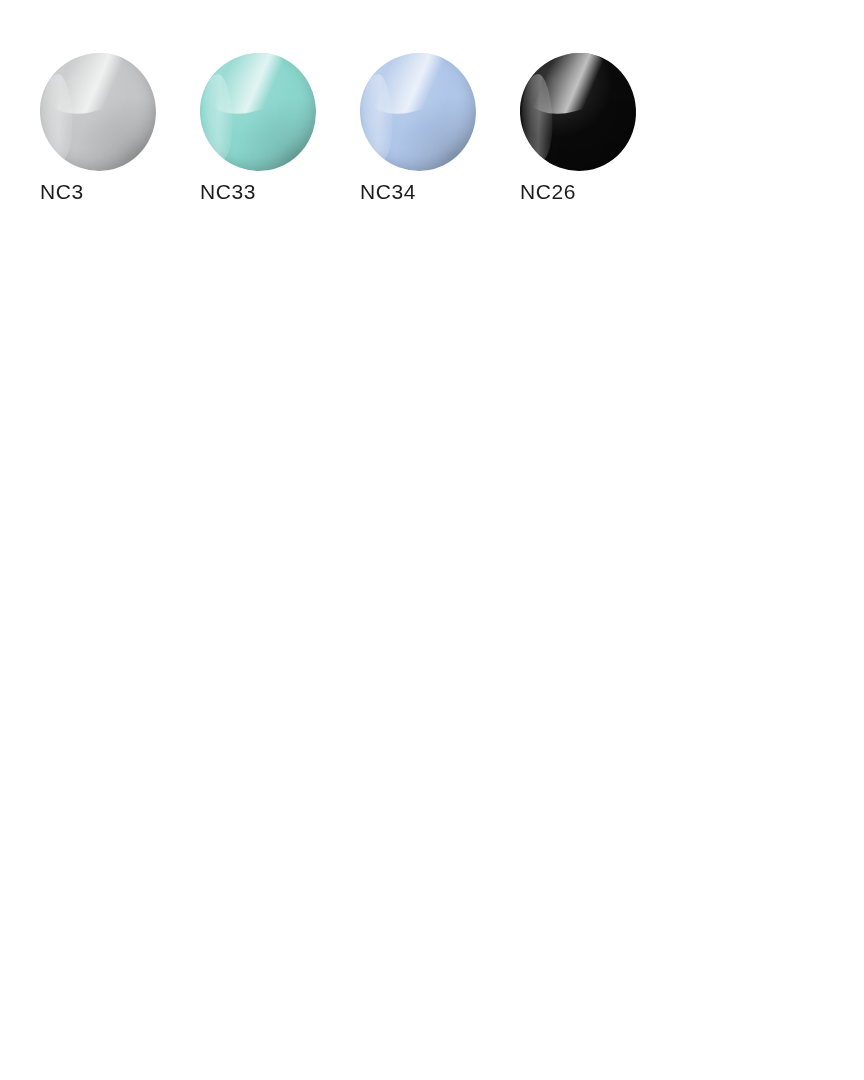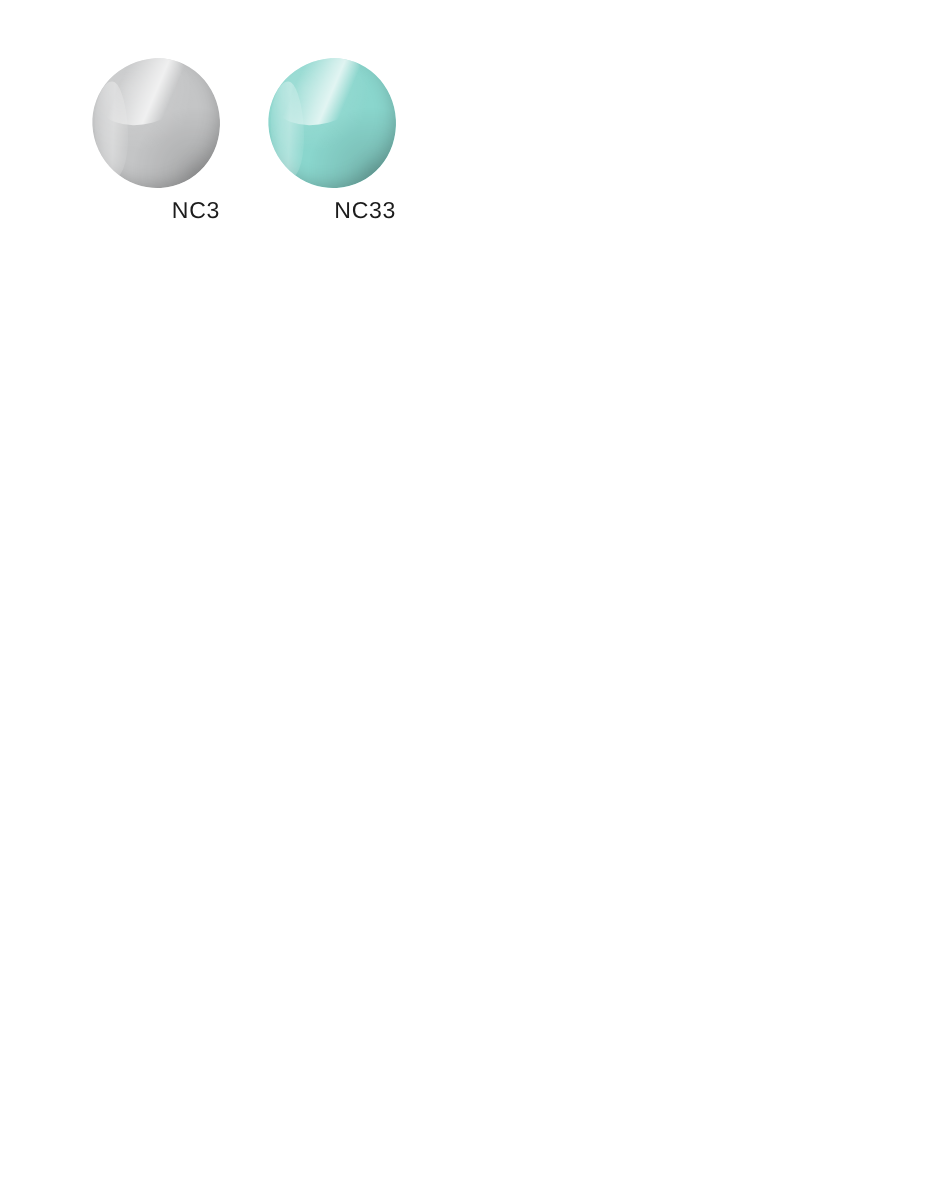--- a/index.html
+++ b/index.html
@@ -35,21 +35,21 @@
     flex-wrap: wrap;
     align-content: flex-start;
   }
 
   .swatch-cell {
     width: 160px;
     height: 160px;
     position: relative;
     display: flex;
     flex-direction: column;
-    align-items: flex-end;
+    align-items: flex-start;
     box-sizing: border-box;
   }
 
   
   .swatch-blob {
     position: relative;
     width: 116px;
     height: 118px;
     margin-top: 5px;
     border-radius: 52% 48% 49% 51% / 49% 50% 50% 51%;
@@ -148,14 +148,32 @@
       </div>
       <div class="swatch-cell">
         <div class="swatch-blob" style="background: rgb(138, 214, 205);">
           <div class="blob-shade"></div>
           <div class="blob-rimshadow"></div>
           <div class="blob-rimlight"></div>
           <div class="blob-gloss"></div>
         </div>
         <div class="swatch-label">NC33</div>
       </div>
+      <div class="swatch-cell">
+        <div class="swatch-blob" style="background: rgb(175, 198, 233);">
+          <div class="blob-shade"></div>
+          <div class="blob-rimshadow"></div>
+          <div class="blob-rimlight"></div>
+          <div class="blob-gloss"></div>
+        </div>
+        <div class="swatch-label">NC34</div>
+      </div>
+      <div class="swatch-cell">
+        <div class="swatch-blob" style="background: rgb(10, 10, 10);">
+          <div class="blob-shade"></div>
+          <div class="blob-rimshadow"></div>
+          <div class="blob-rimlight"></div>
+          <div class="blob-gloss"></div>
+        </div>
+        <div class="swatch-label">NC26</div>
+      </div>
     </div>
 </div>
 
 </body></html>

